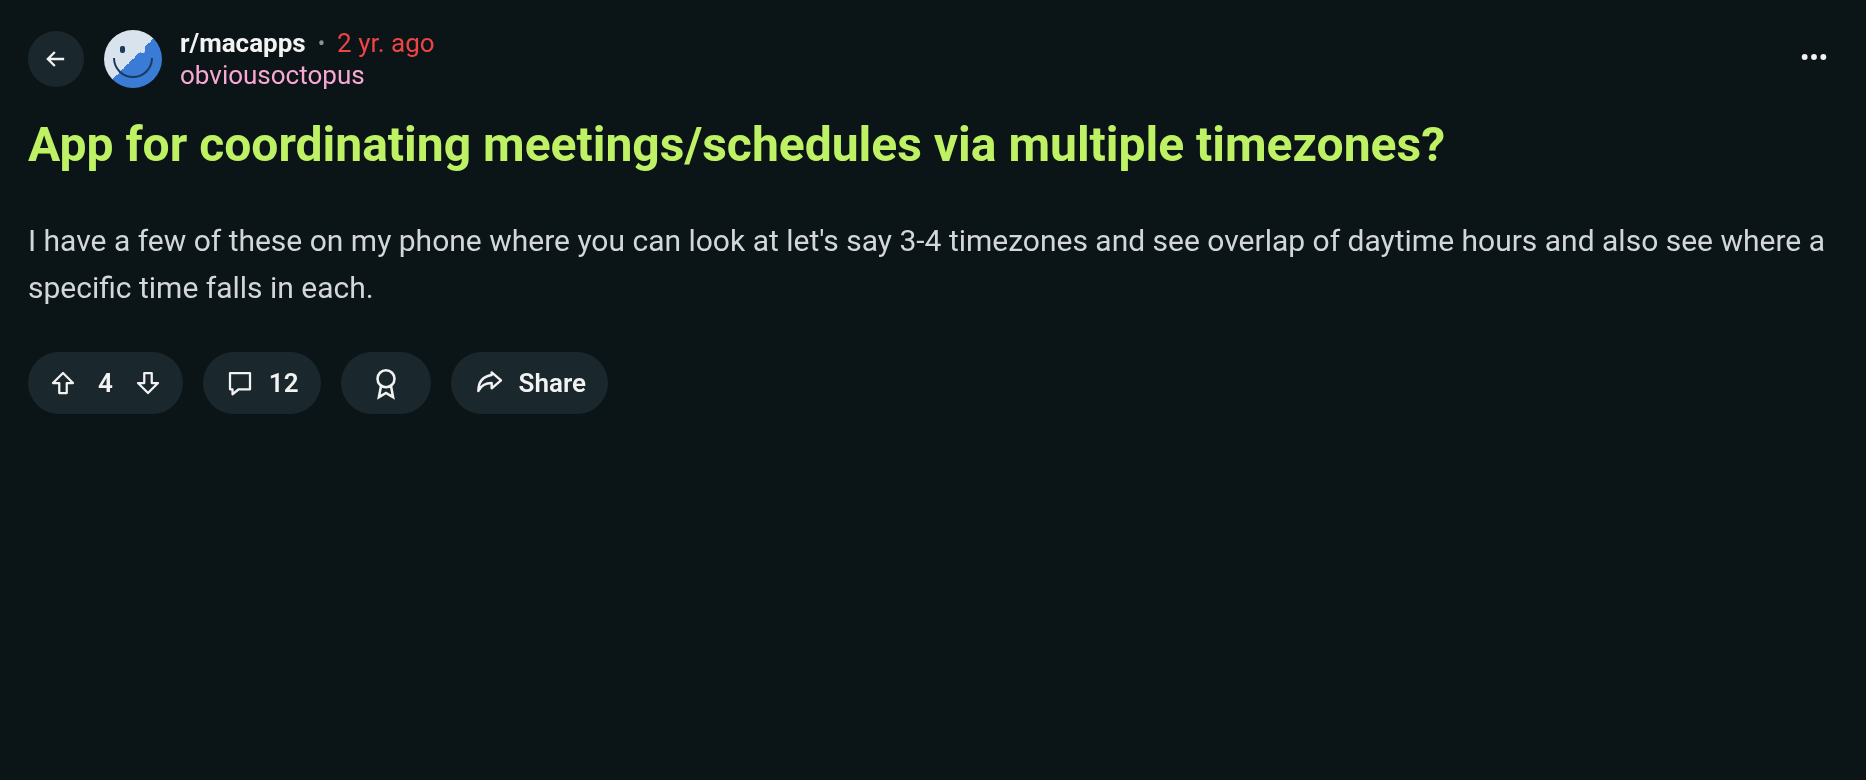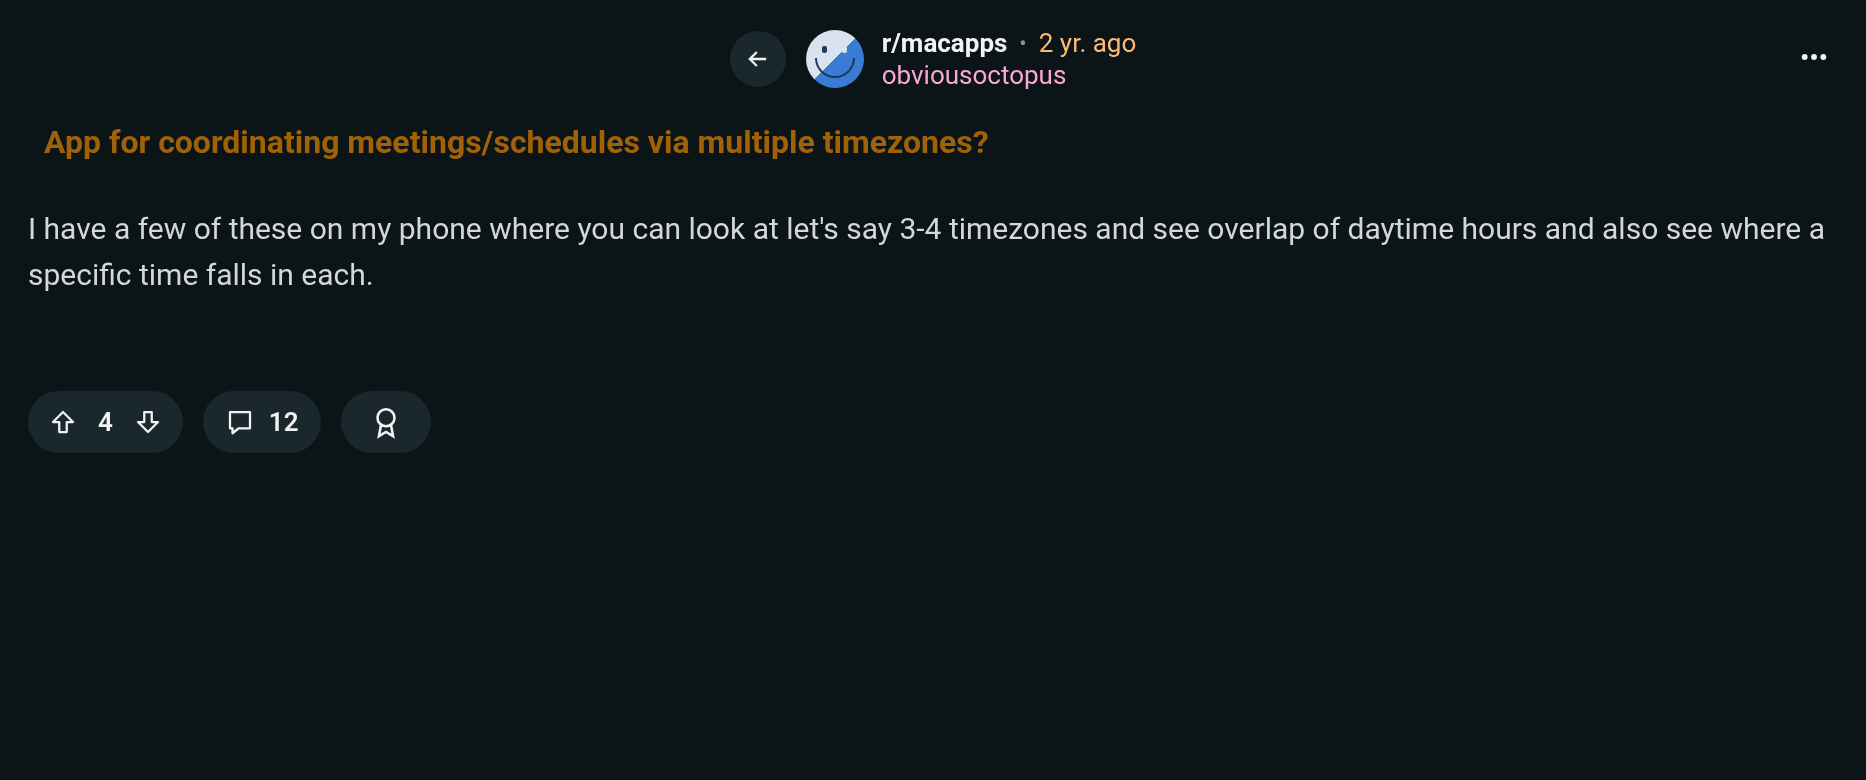--- a/index.html
+++ b/index.html
@@ -14,23 +14,22 @@
       font-family: -apple-system, BlinkMacSystemFont, "Segoe UI", Roboto, Helvetica, Arial, sans-serif;
       width: 1866px;
       height: 780px;
       padding: 28px;
       overflow: hidden;
     }
     
     .header-row {
       display: flex;
       align-items: center;
-      margin-bottom: 32px;
+      margin-bottom: 24px;
       position: relative;
-      justify-content: center;
     }
     
     .back-button {
       width: 56px;
       height: 56px;
       border-radius: 50%;
       background-color: #1a282d;
       display: flex;
       align-items: center;
       justify-content: center;
@@ -100,21 +99,21 @@
       color: #f2f2f2;
       cursor: pointer;
     }
     
     .meta-separator {
       color: #82959b;
       font-size: 22px;
     }
     
     .timestamp {
-      color: #fdba74;
+      color: #ef4444;
       font-size: 26px;
     }
     
     .author {
       color: #f9a8d4;
       font-size: 26px;
       cursor: pointer;
     }
     
     .more-button {
@@ -126,34 +125,33 @@
       padding: 8px;
     }
     
     .more-button svg {
       width: 32px;
       height: 32px;
       fill: #f2f2f2;
     }
     
     .title {
-      font-size: 32px;
+      font-size: 48px;
       font-weight: 700;
       line-height: 1.3;
       margin-bottom: 42px;
-      color: #a16207;
+      color: #bef264;
       max-width: 1800px;
-      margin-left: 16px;
     }
     
     .body-text {
       font-size: 30px;
       line-height: 1.55;
       color: #d4d7d9;
-      margin-bottom: 92px;
+      margin-bottom: 41px;
       max-width: 1800px;
     }
     
     .body-text p {
       margin-bottom: 30px;
     }
     
     .actions-row {
       display: flex;
       align-items: center;
@@ -275,13 +273,19 @@
     <span class="action-label">12</span>
   </div>
 
   <div class="action-pill award-pill">
     <svg viewBox="0 0 24 24">
       <circle cx="12" cy="9" r="6"></circle>
       <path d="M8.5 14L7 22l5-3 5 3-1.5-8"></path>
     </svg>
   </div>
 
+  <div class="action-pill share-pill">
+    <svg viewBox="0 0 24 24">
+      <path d="M14 4l7 6-7 6v-4c-5 0-8 2-10 6 0-7 4-11 10-12V4z" stroke-linejoin="round"></path>
+    </svg>
+    <span class="action-label">Share</span>
+  </div>
 </div>
 
 </body></html>

